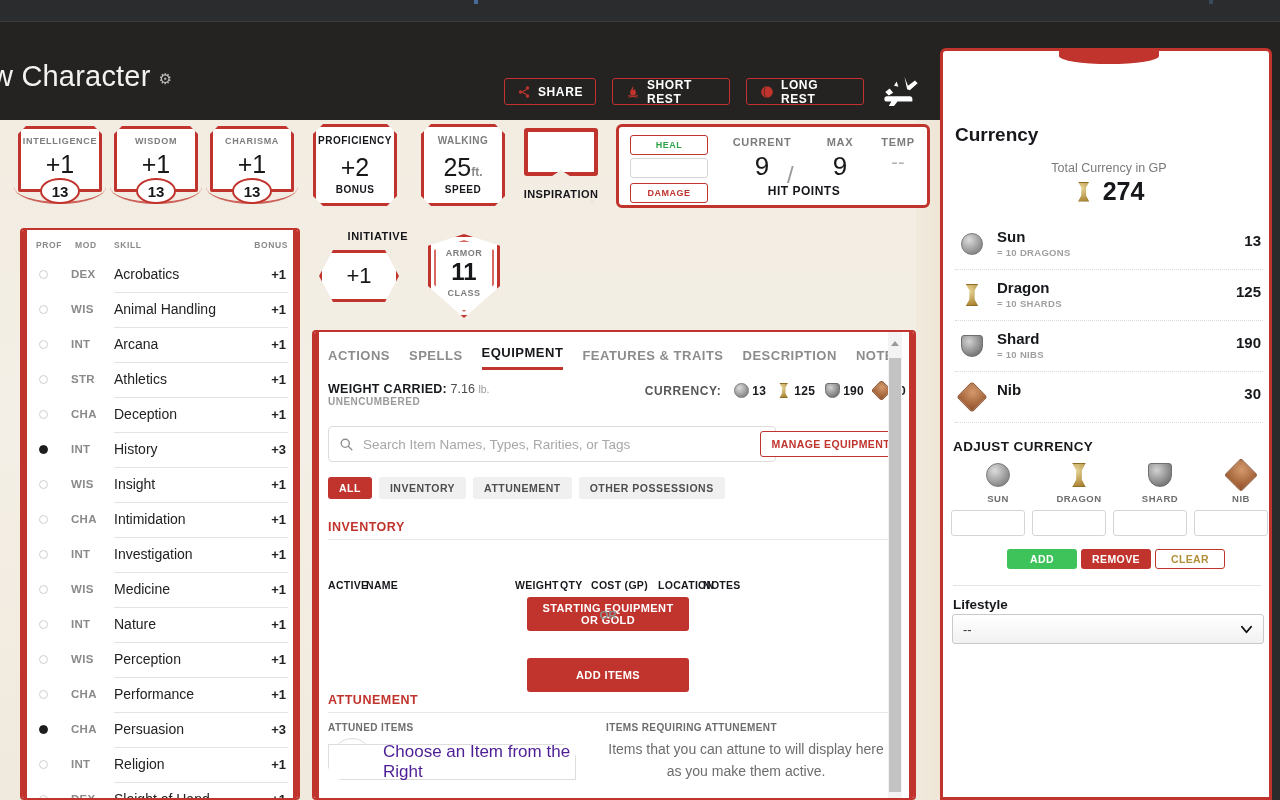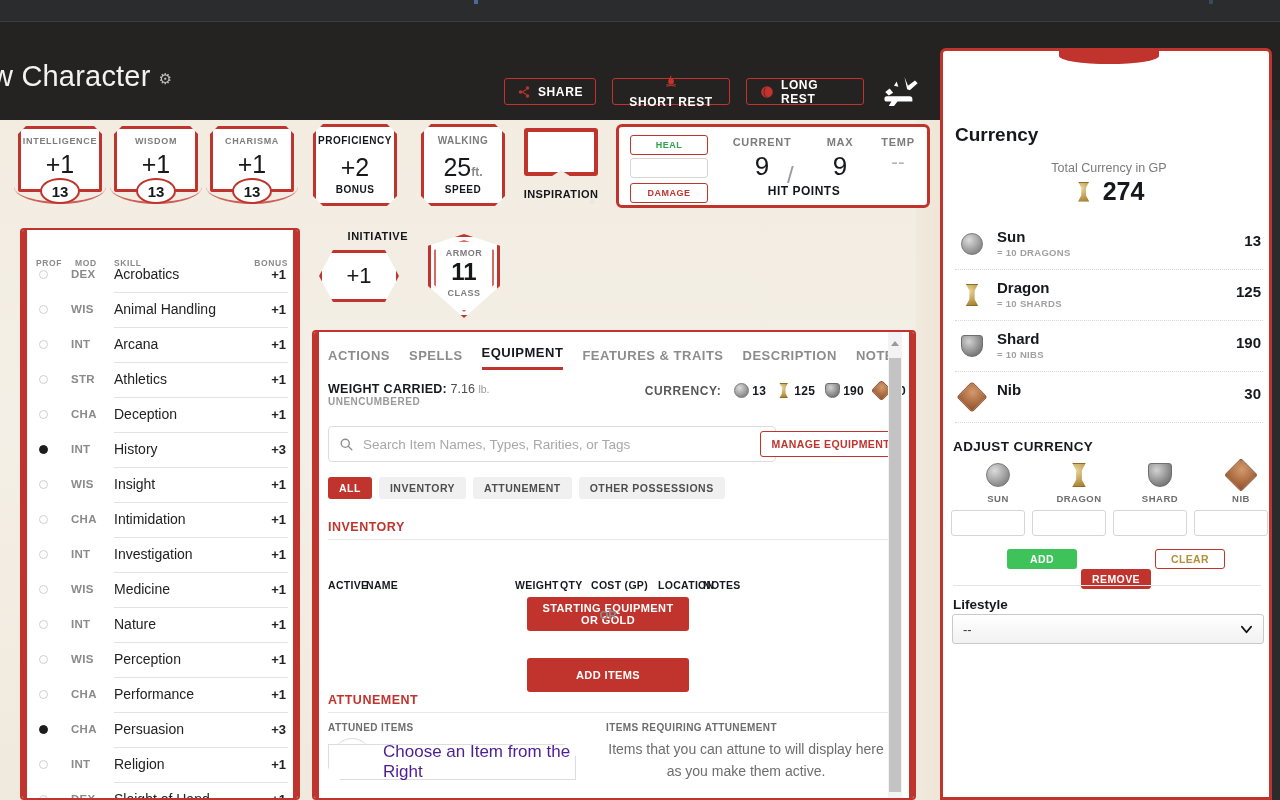--- a/index.html
+++ b/index.html
@@ -29,21 +29,21 @@
 
   .hdr-btn {
     position:absolute; top:56px; height:27px;
     border:1px solid #c53131; border-radius:3px;
     background:transparent; color:#fff;
     font-size:12px; font-weight:bold; letter-spacing:.6px;
     display:flex; align-items:center; justify-content:center; gap:7px;
     padding:0 13px; cursor:pointer; font-family:"Liberation Sans", sans-serif;
   }
   #btn-share { left:504px; width:92px; }
-  #btn-short { left:612px; width:118px;flex-direction:column; }
+  #btn-short { left:612px; width:118px; }
   #btn-long  { left:746px; width:118px; }
   .ic-share, .ic-fire, .ic-moon { width:14px; height:14px; flex:0 0 auto; display:block; }
 
   .anvil { position:absolute; left:880px; top:48px; width:42px; height:42px; }
   .lock  { position:absolute; left:950px; top:28px; width:16px; height:20px; }
 
   
   .parchment {
     position:absolute; left:0; top:120px; width:940px; height:680px;
     background:
@@ -150,21 +150,21 @@
   .defbox .rbar{ position:absolute; right:-2px; top:-4px; width:7px; height:92px; background:#c0342d; border-radius:2px;}
   .defbox .divider{ position:absolute; left:202px; top:9px; width:1px; height:66px; background:#ddd;}
   .defbox .h{ position:absolute; font-size:11px; font-weight:bold; letter-spacing:.4px; color:#15161a;}
   .defbox .p{ position:absolute; font-size:12.5px; color:#8e8e8e; line-height:17px;}
 
   
   .skillpanel{ position:absolute; left:20px; top:228px; width:280px; height:572px;
     background:#fff; border:2px solid #c0342d; border-radius:4px; overflow:hidden; }
   .skillpanel .sideL{ position:absolute; left:0; top:0; width:5px; height:100%; background:#c0342d;}
   .skillpanel .sideR{ position:absolute; right:0; top:0; width:5px; height:100%; background:#c0342d;}
-  .skillhdr{ position:absolute; left:14px; top:28px; width:252px; height:14px; }
+  .skillhdr{ position:absolute; left:14px; top:10px; width:252px; height:14px; }
   .skillhdr span{ position:absolute; font-size:8.5px; font-weight:bold; letter-spacing:.6px; color:#8a8a8a;}
   .skillhdr .c1{ left:0; } .skillhdr .c2{ left:39px; } .skillhdr .c3{ left:78px; } .skillhdr .c4{ right:0; }
   .skillrows{ position:absolute; left:14px; top:28px; width:252px; }
   .srow{ position:relative; height:35px; }
   .srow .dot{ position:absolute; left:3px; top:12px; width:9px; height:9px; border-radius:50%;
     border:1px solid #cfcfcf; background:#fff; }
   .srow.prof .dot{ background:#1d1d1d; border-color:#1d1d1d; }
   .srow .mod{ position:absolute; left:35px; top:10px; font-size:11.5px; font-weight:bold; letter-spacing:.3px; color:#8a8a8a;}
   .srow .nm { position:absolute; left:78px; top:8px; font-size:14px; color:#222;}
   .srow .bn { position:absolute; right:2px; top:9px; font-size:13px; font-weight:bold; color:#222;}
@@ -263,21 +263,21 @@
 
   .adj-title{ position:absolute; left:10px; top:388px; font-size:13.5px; font-weight:bold; letter-spacing:.4px; color:#16181c;}
   .adjcol{ position:absolute; top:412px; width:74px; text-align:center;}
   .adjcol .ci{ width:24px; height:24px; margin:0 auto;}
   .adjcol .lb{ margin-top:6px; font-size:9.5px; font-weight:bold; letter-spacing:.5px; color:#6d6d6d;}
   .adjin{ position:absolute; top:459px; width:74px; height:26px; border:1px solid #d5d5d5; border-radius:3px; background:#fff;}
   .abtn{ position:absolute; top:498px; height:20px; border-radius:3px; font-size:10.5px; font-weight:bold;
     letter-spacing:.4px; cursor:pointer; display:flex; align-items:center; justify-content:center;
     font-family:"Liberation Sans", sans-serif;}
   #b-add   { left:64px;  width:70px; background:#3ec35a; color:#fff; border:none;}
-  #b-remove{ left=0; left:138px; width:70px; background:#c0342d; color:#fff; border:none;margin-top:20px;}
+  #b-remove{ left=0; left:138px; width:70px; background:#c0342d; color:#fff; border:none;}
   #b-clear { left:212px; width:70px; background:#fff; color:#b38f3a; border:1px solid #c0342d;}
   .cur-rule{ position:absolute; left:10px; top:534px; width:308px; height:1px; background:#e4e4e4;}
   .life-lbl{ position:absolute; left:10px; top:546px; font-size:13.5px; font-weight:bold; color:#16181c;}
   .life-sel{ position:absolute; left:9px; top:563px; width:312px; height:30px;
     border:1px solid #c9c9c9; border-radius:3px;
     background:linear-gradient(180deg,#ffffff,#f1f1f1);
     display:flex; align-items:center; padding:0 10px; font-size:13px; color:#333;}
   .life-sel .chev{ position:absolute; right:11px; top:9px; width:11px; height:11px;}
 
   .edge-fade{ position:absolute; left:916px; top:120px; width:24px; height:680px;

